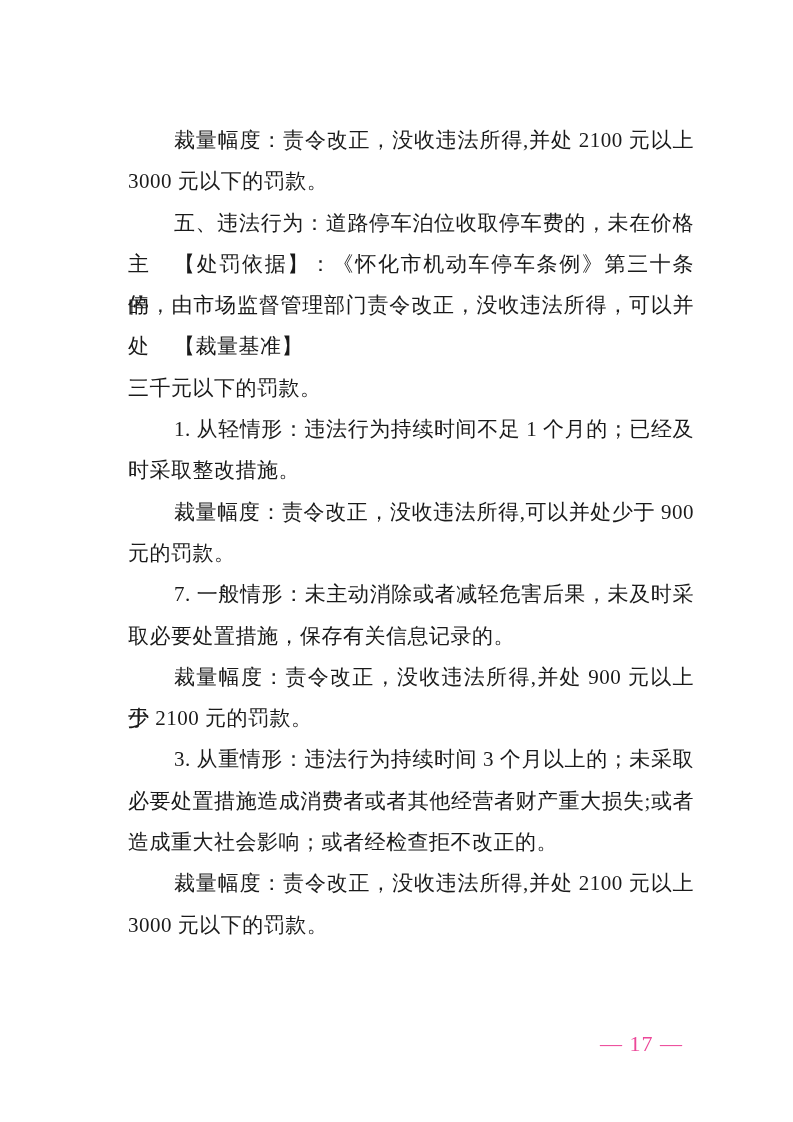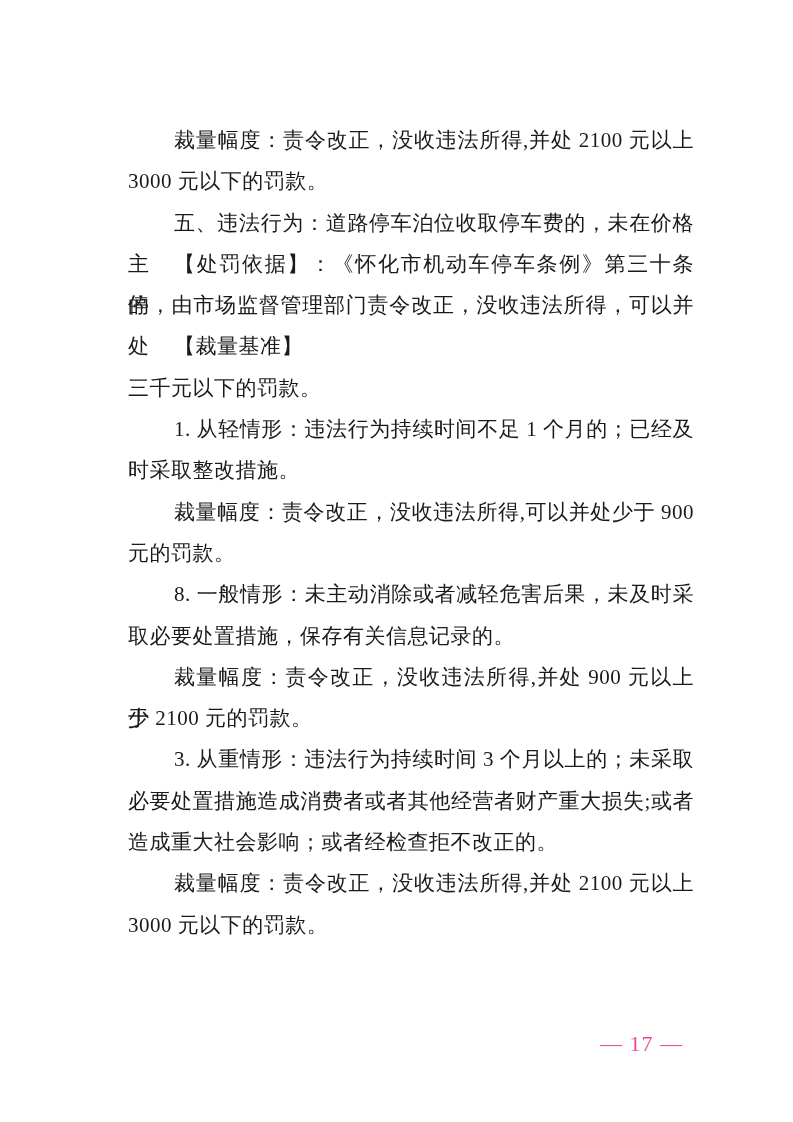--- a/index.html
+++ b/index.html
@@ -64,21 +64,21 @@
     <div class="line full"><span>的，由市场监督管理部门责令改正，没收违法所得，可以并处</span></div>
     <div class="line indent"><span class="bold">【裁量基准】</span></div>
 
     <div class="line"><span>三千元以下的罚款。</span></div>
 
     <div class="line indent full"><span>1. 从轻情形：违法行为持续时间不足 1 个月的；已经及</span></div>
     <div class="line"><span>时采取整改措施。</span></div>
     <div class="line indent full"><span>裁量幅度：责令改正，没收违法所得,可以并处少于 900</span></div>
     <div class="line"><span>元的罚款。</span></div>
 
-    <div class="line indent full"><span>8. 一般情形：未主动消除或者减轻危害后果，未及时采</span></div>
+    <div class="line indent full"><span>7. 一般情形：未主动消除或者减轻危害后果，未及时采</span></div>
     <div class="line"><span>取必要处置措施，保存有关信息记录的。</span></div>
     <div class="line indent full"><span>裁量幅度：责令改正，没收违法所得,并处 900 元以上少</span></div>
     <div class="line"><span>于 2100 元的罚款。</span></div>
 
     <div class="line indent full"><span>3. 从重情形：违法行为持续时间 3 个月以上的；未采取</span></div>
     <div class="line full"><span>必要处置措施造成消费者或者其他经营者财产重大损失;或者</span></div>
     <div class="line"><span>造成重大社会影响；或者经检查拒不改正的。</span></div>
 
     <div class="line indent full"><span>裁量幅度：责令改正，没收违法所得,并处 2100 元以上</span></div>
     <div class="line"><span>3000 元以下的罚款。</span></div>

